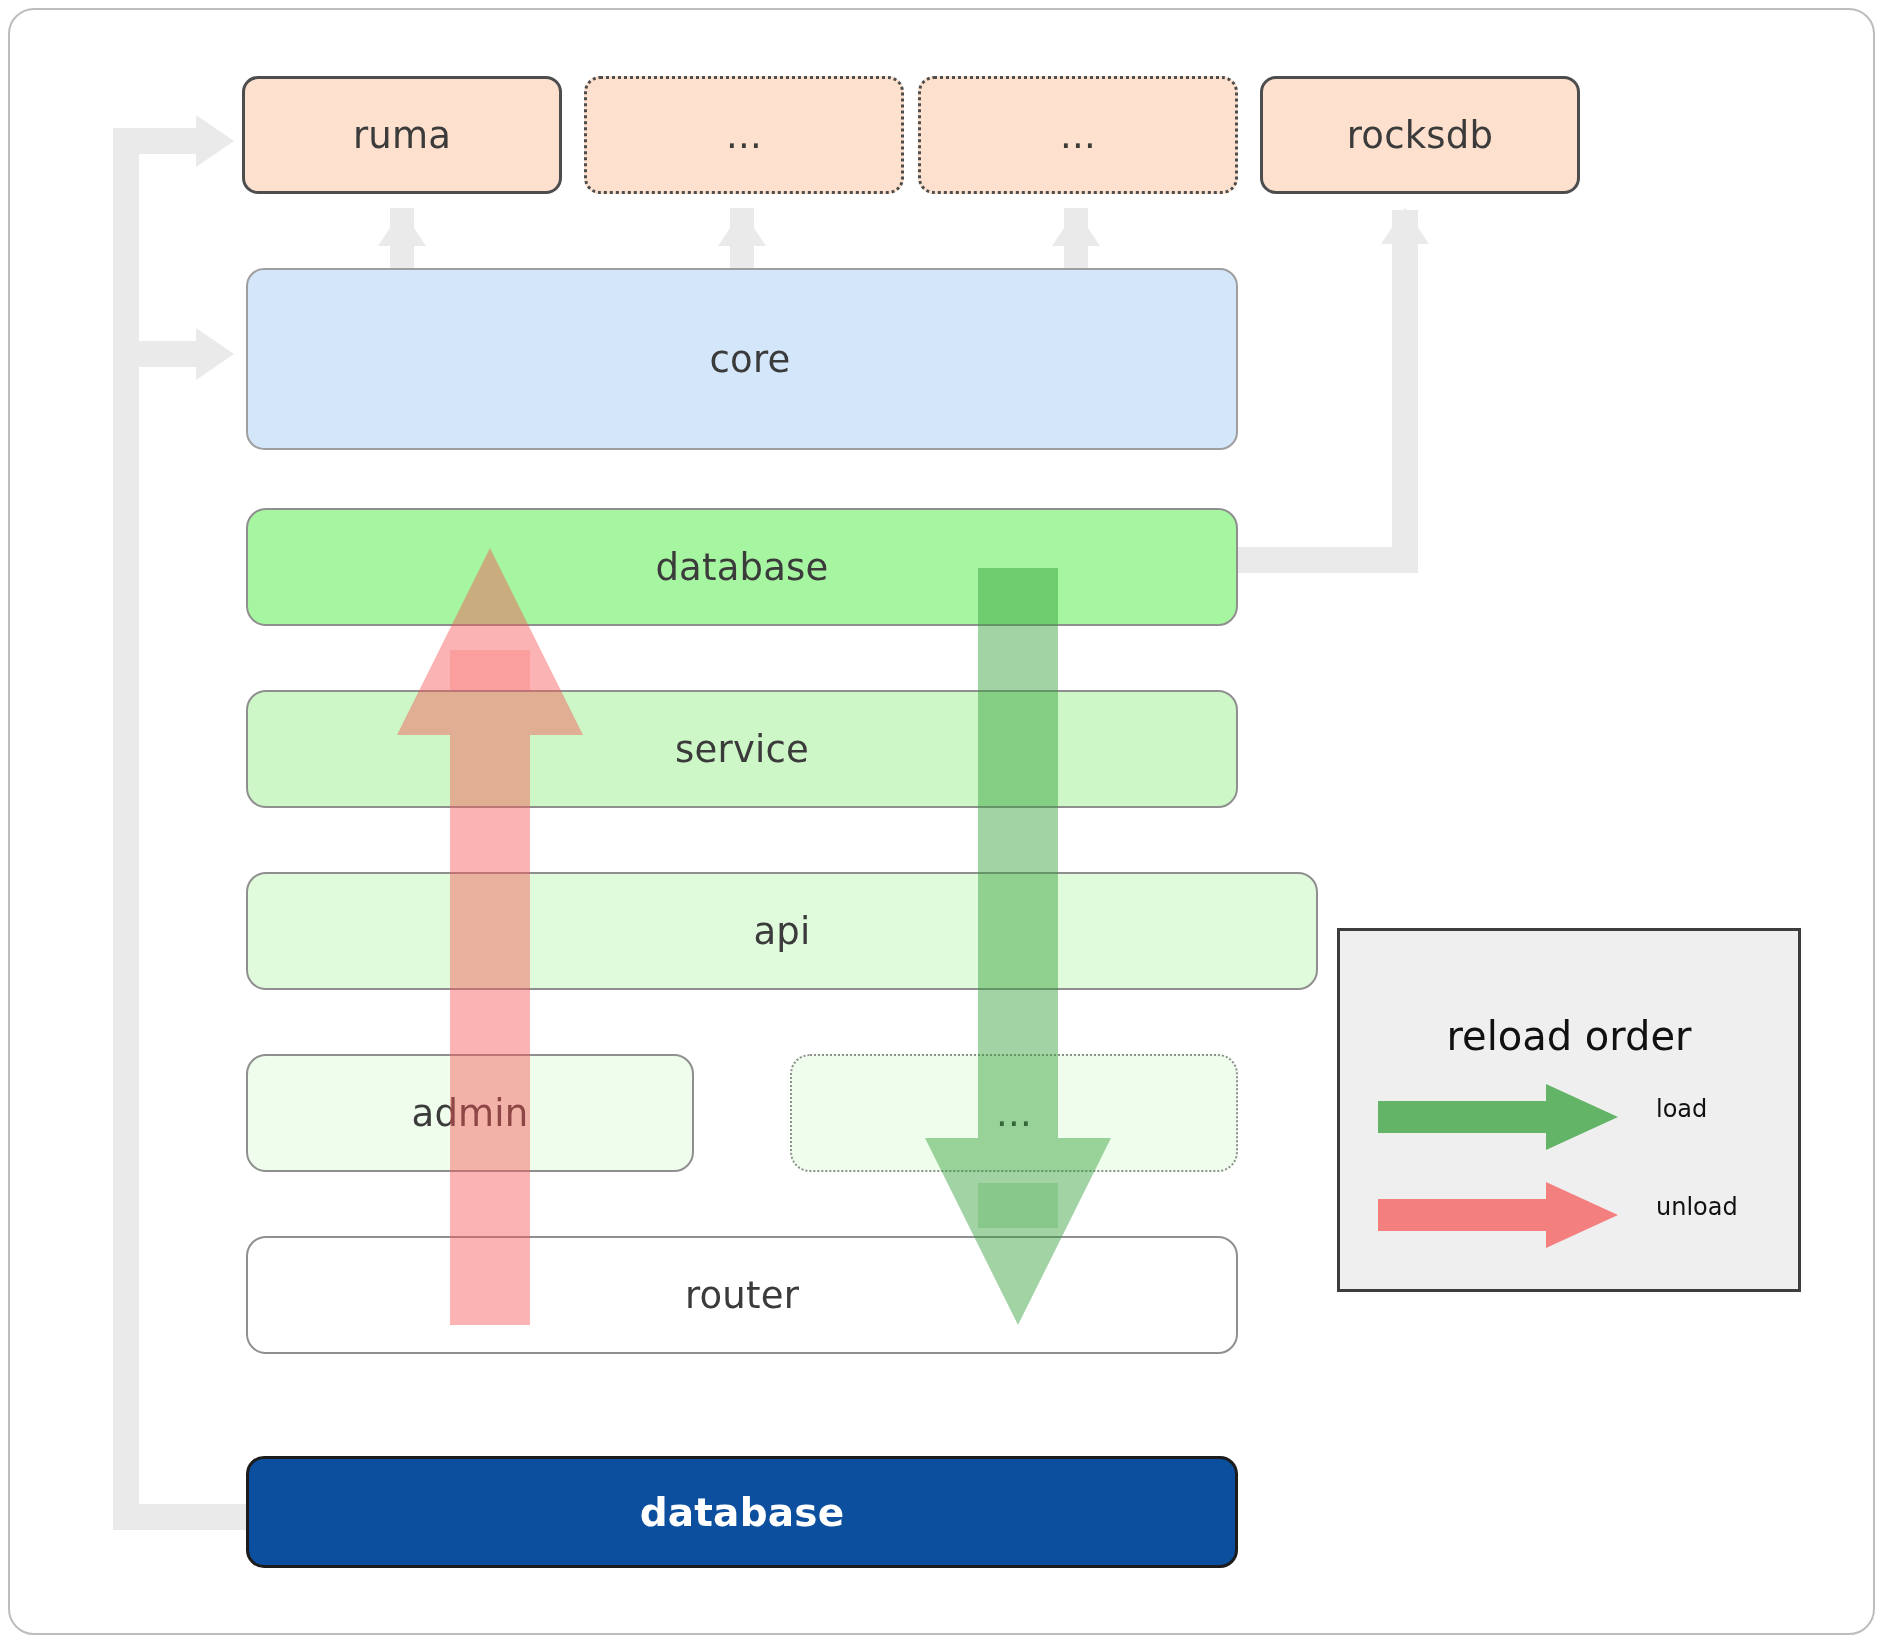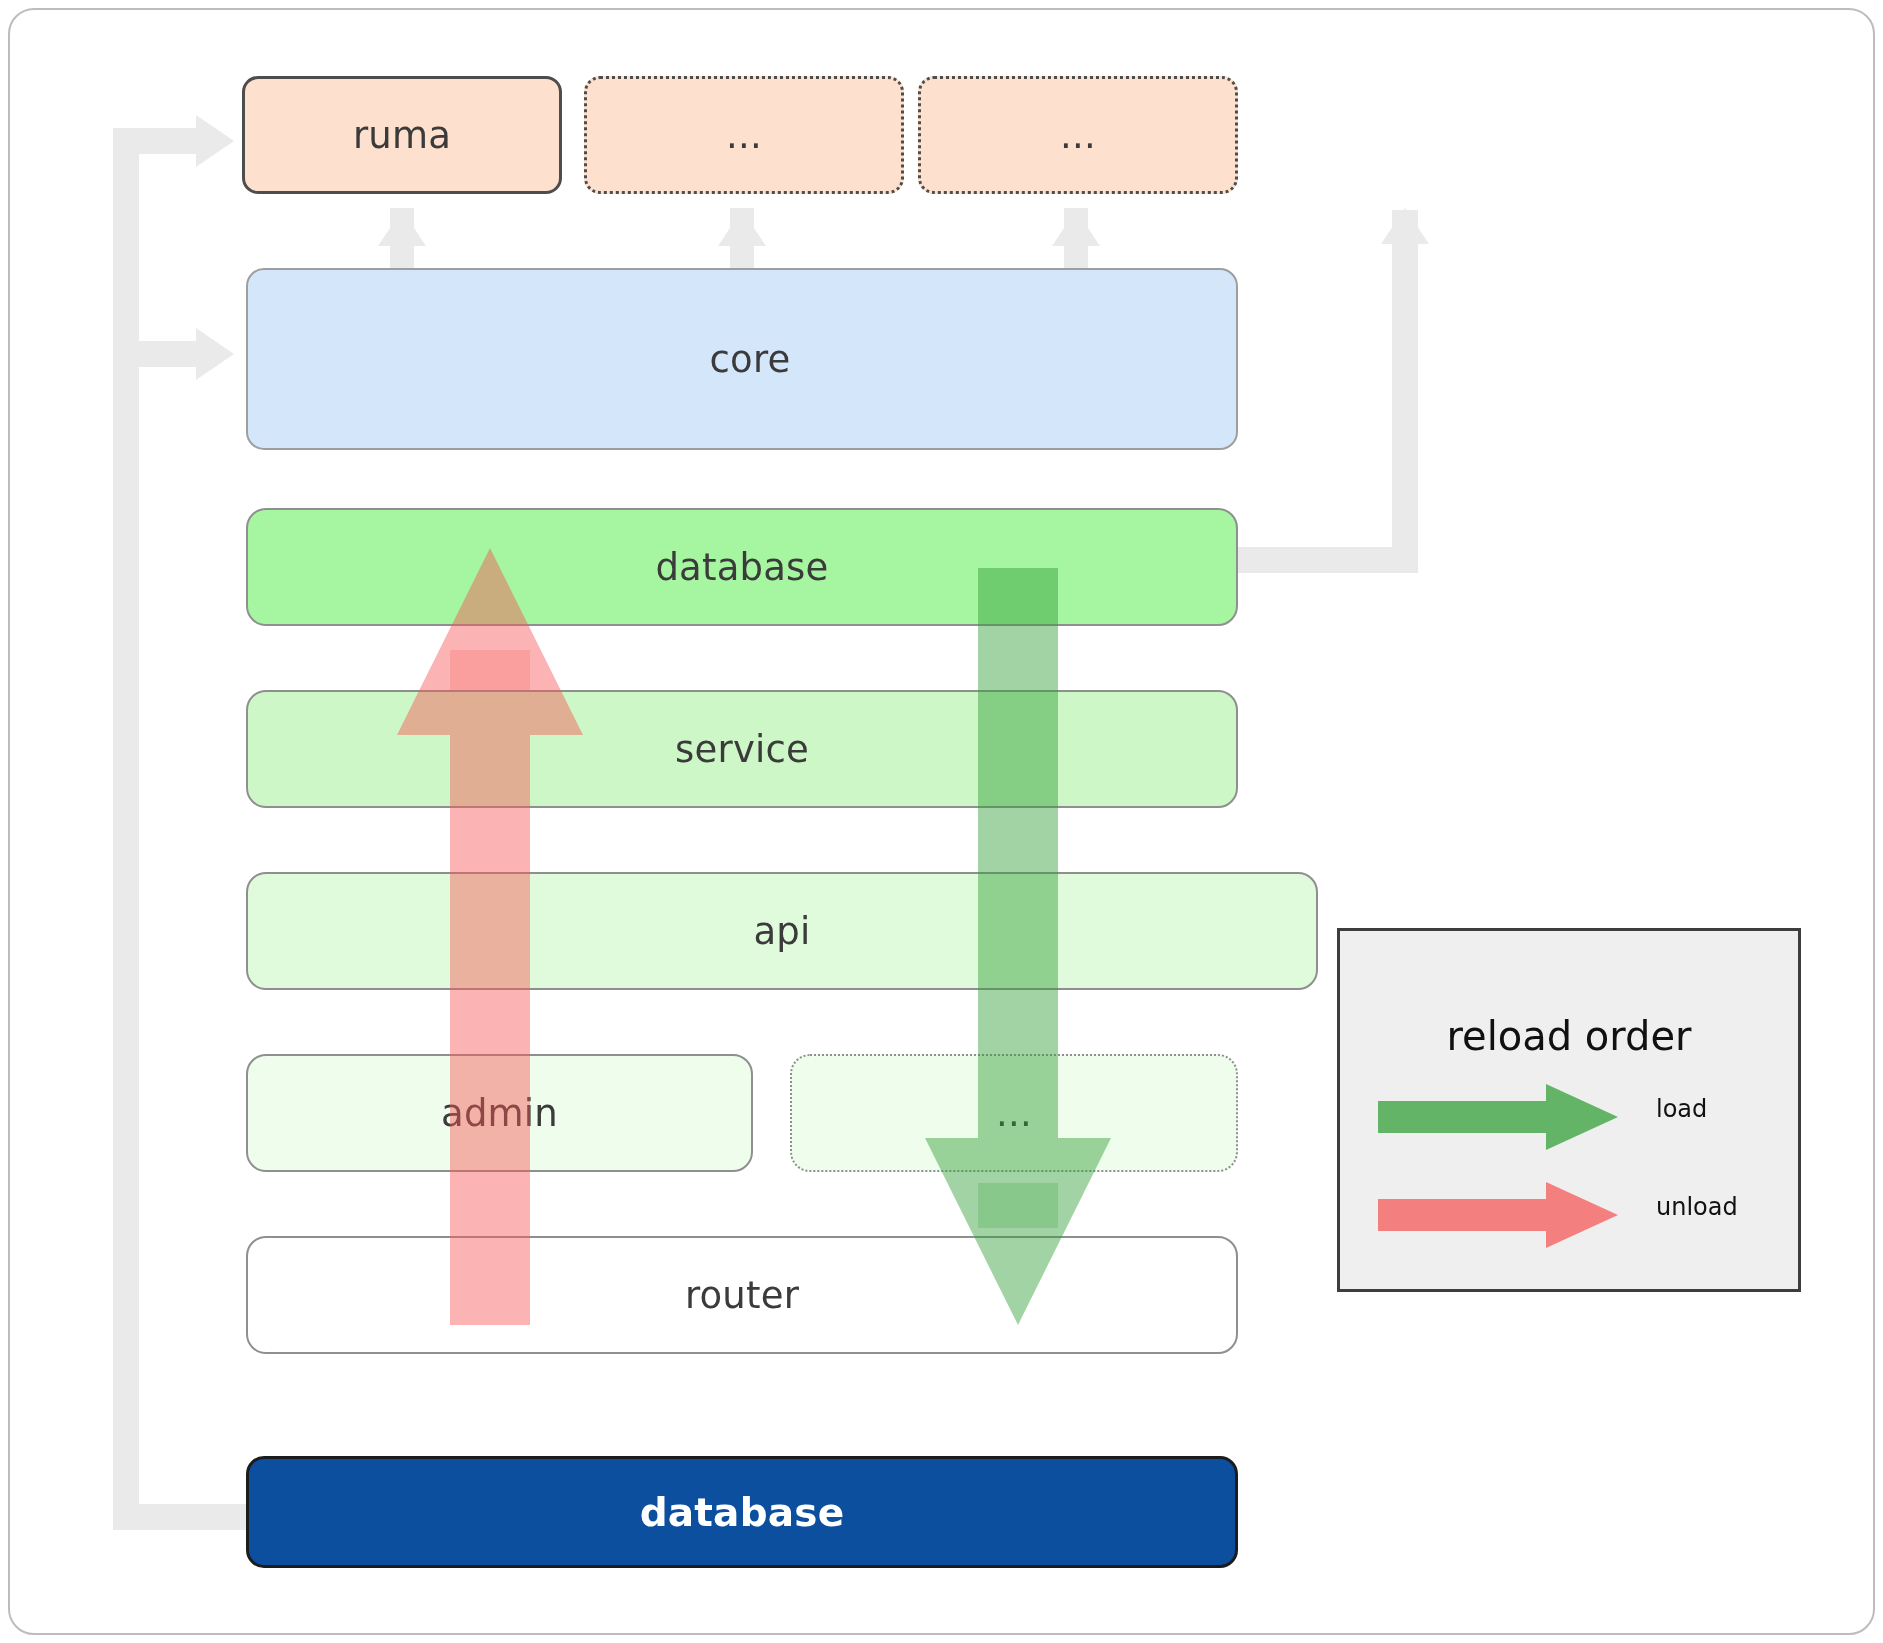--- a/index.html
+++ b/index.html
@@ -140,38 +140,41 @@
   </div>
 
   <div class="box dep dotted" style="left:584px; top:76px; width:320px; height:118px;">
     <span>...</span>
   </div>
 
   <div class="box dep dotted" style="left:918px; top:76px; width:320px; height:118px;">
     <span>...</span>
   </div>
 
+  <div class="box dep" style="left:1260px; top:76px; width:320px; height:118px;">
+    <span>rocksdb</span>
+  </div>
 
   <div class="box core" style="left:246px; top:268px; width:992px; height:182px;">
     <span>core</span>
   </div>
 
   <div class="box layer" style="left:246px; top:508px; width:992px; height:118px; background:#a6f5a0;">
     <span>database</span>
   </div>
 
   <div class="box layer" style="left:246px; top:690px; width:992px; height:118px; background:#cdf7c6;">
     <span>service</span>
   </div>
 
   <div class="box layer" style="left:246px; top:872px; width:1072px; height:118px; background:#e0fbdb;">
     <span>api</span>
   </div>
 
-  <div class="box layer" style="left:246px; top:1054px; width:507px; height:118px; background:#effdec;">
+  <div class="box layer" style="left:246px; top:1054px; width:448px; height:118px; background:#effdec;">
     <span>admin</span>
   </div>
 
   <div class="box layer dotted" style="left:790px; top:1054px; width:448px; height:118px; background:#effdec;">
     <span>...</span>
   </div>
 
   <div class="box layer" style="left:246px; top:1236px; width:992px; height:118px; background:#ffffff;">
     <span>router</span>
   </div>

